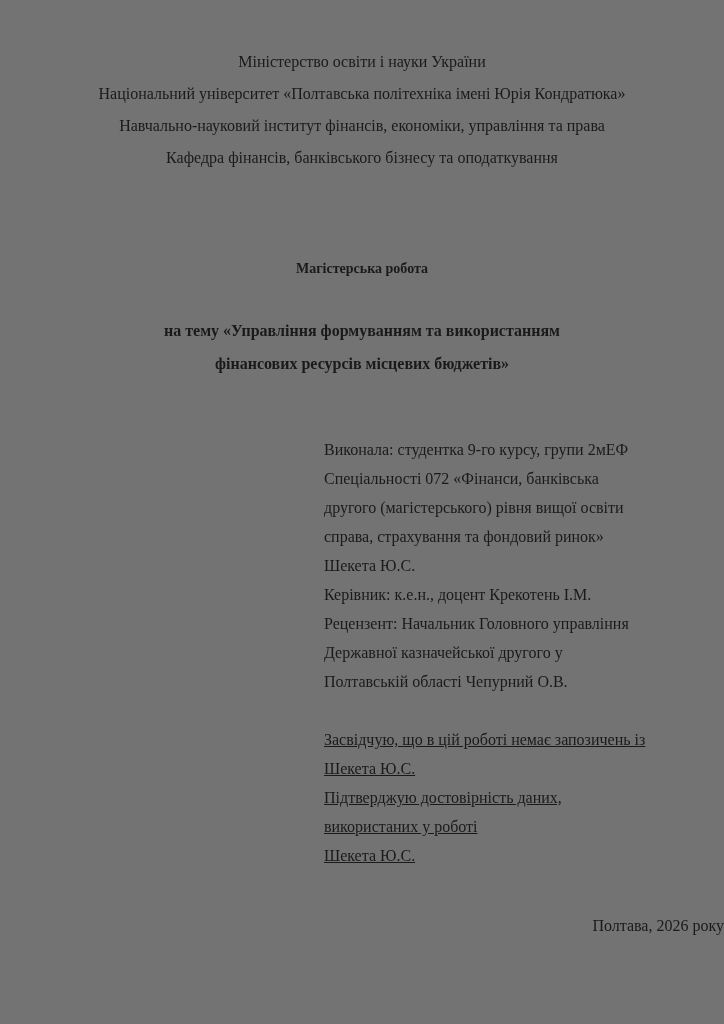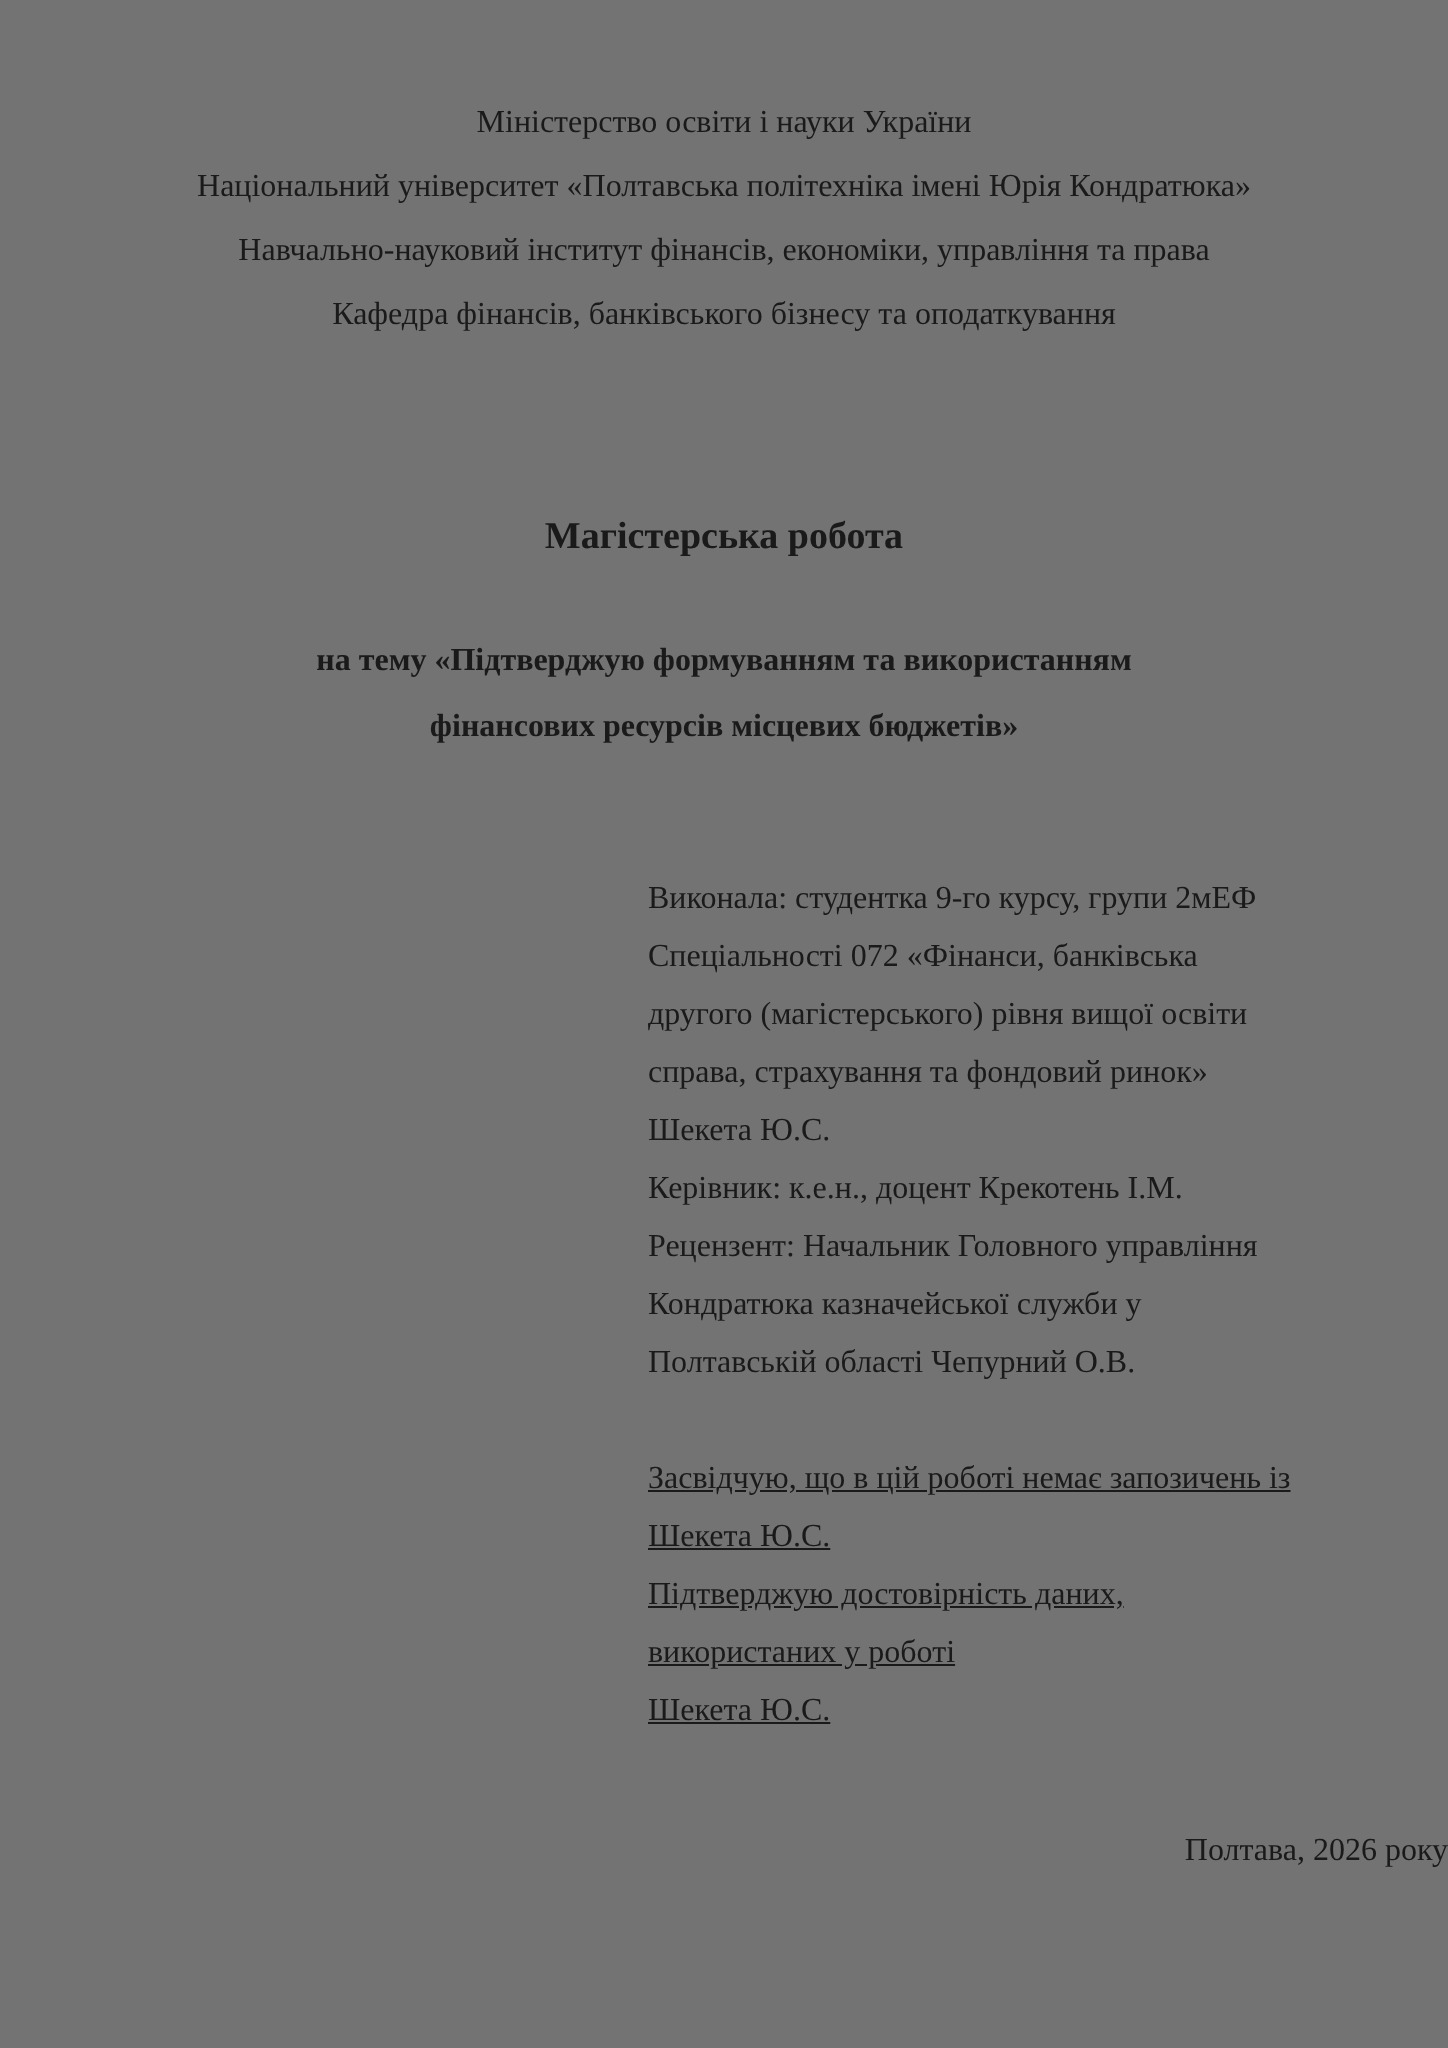--- a/index.html
+++ b/index.html
@@ -25,21 +25,21 @@
   .header-block {
     text-align: center;
     font-size: 16px;
     line-height: 32px;
   }
   .title-block {
     margin-top: 78px;
     text-align: center;
   }
   .title-block p {
-    font-size: 19px;
+    font-size: 14px;
     font-weight: bold;
     line-height: 34px;
   }
   .theme-block {
     margin-top: 28px;
     text-align: center;
     font-size: 16px;
     font-weight: bold;
     line-height: 33px;
   }
@@ -75,33 +75,33 @@
     <p>Національний університет «Полтавська політехніка імені Юрія Кондратюка»</p>
     <p>Навчально-науковий інститут фінансів, економіки, управління та права</p>
     <p>Кафедра фінансів, банківського бізнесу та оподаткування</p>
   </div>
 
   <div class="title-block">
     <p>Магістерська робота</p>
   </div>
 
   <div class="theme-block">
-    <p>на тему «Підтверджую формуванням та використанням</p>
+    <p>на тему «Управління формуванням та використанням</p>
     <p>фінансових ресурсів місцевих бюджетів»</p>
   </div>
 
   <div class="details-block">
     <p>Виконала: студентка 9-го курсу, групи 2мЕФ</p>
     <p>Спеціальності 072 «Фінанси, банківська</p>
     <p>другого (магістерського) рівня вищої освіти</p>
     <p>справа, страхування та фондовий ринок»</p>
     <p>Шекета Ю.С.</p>
     <p>Керівник: к.е.н., доцент Крекотень І.М.</p>
     <p>Рецензент: Начальник Головного управління</p>
-    <p>Кондратюка казначейської служби у</p>
+    <p>Державної казначейської другого у</p>
     <p>Полтавській області Чепурний О.В.</p>
   </div>
 
   <div class="declaration-block">
     <p>Засвідчую, що в цій роботі немає запозичень із</p>
     <p>Шекета Ю.С.</p>
     <p>Підтверджую достовірність даних,</p>
     <p>використаних у роботі</p>
     <p>Шекета Ю.С.</p>
   </div>

